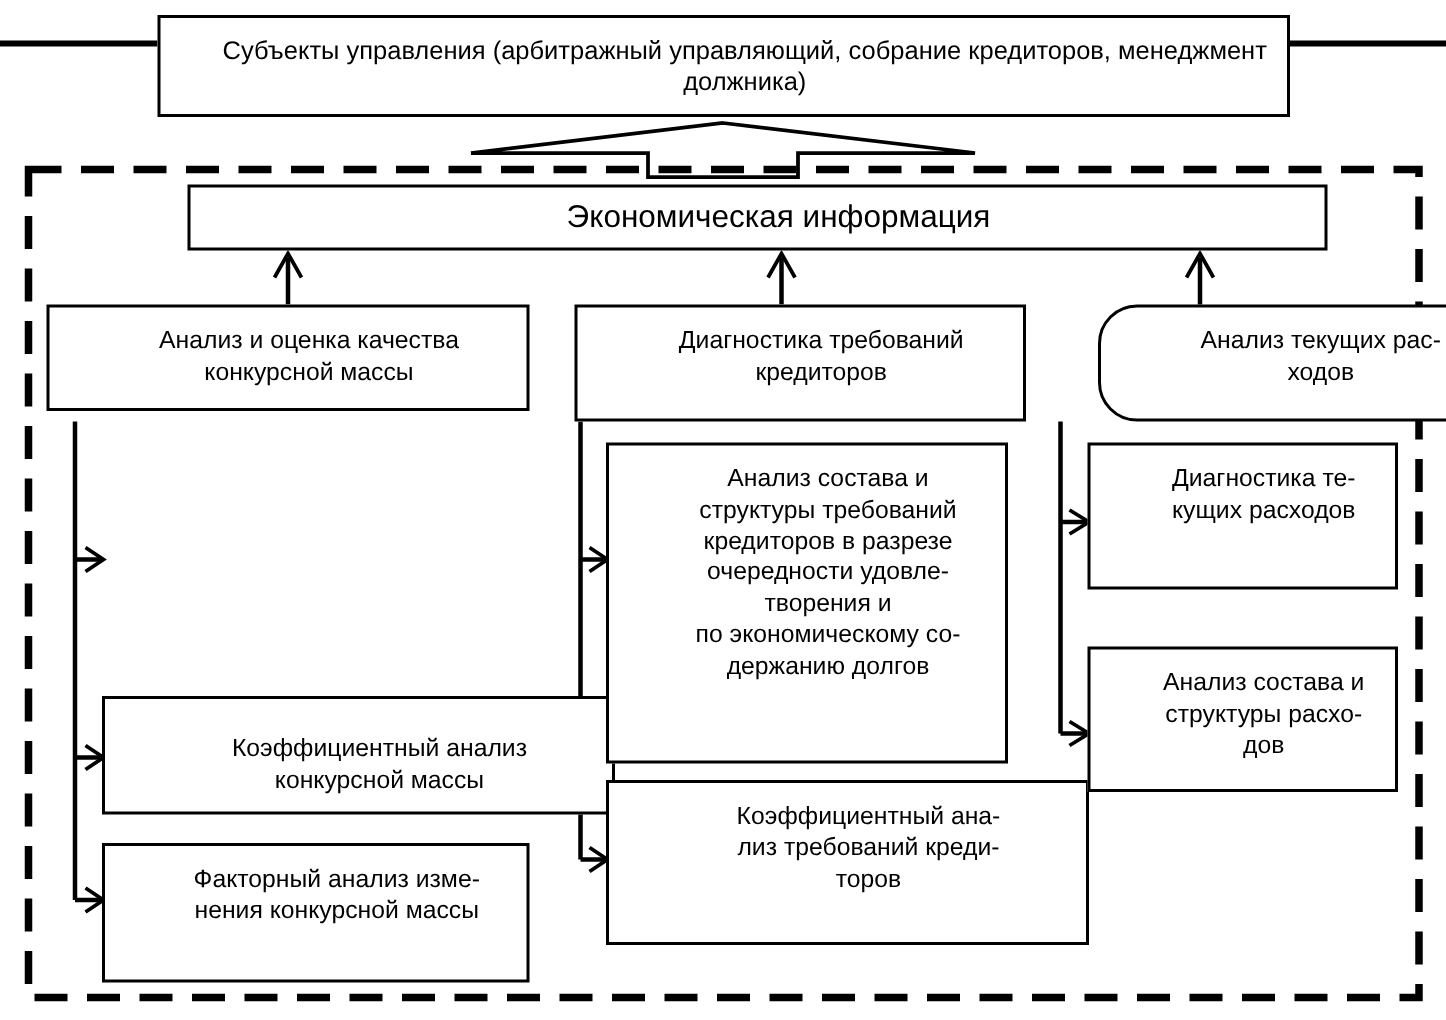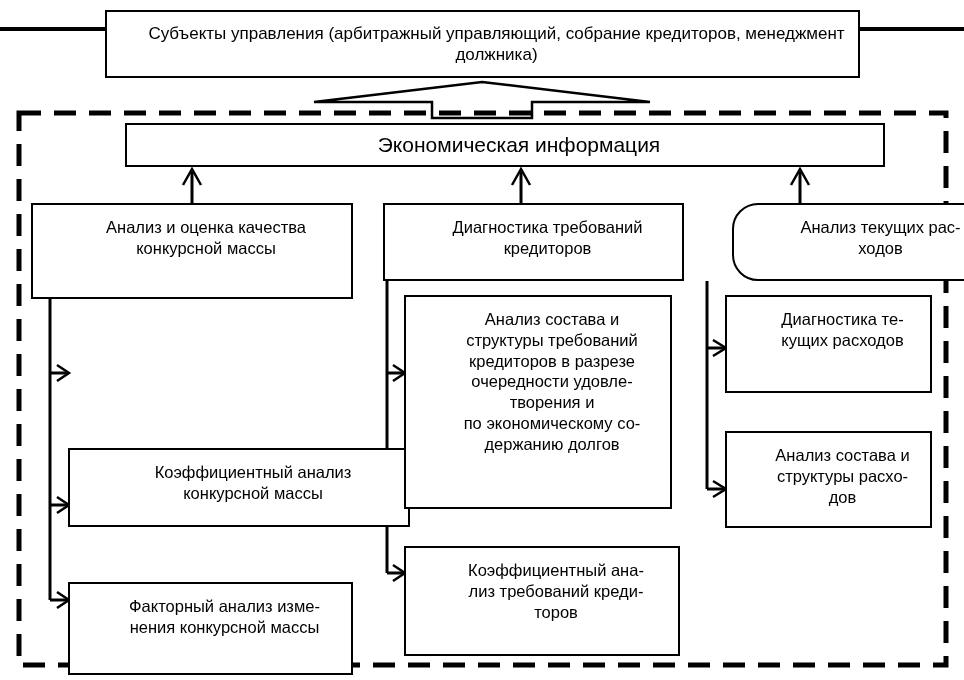--- a/index.html
+++ b/index.html
@@ -51,32 +51,32 @@
     left: 102px; top: 123px; width: 760px; height: 44px;
     font-size: 21px;
     align-items: center;
     padding-top: 0;
     margin-left: 23px;
   }
   .n-cat {
     font-size: 16.5px;
     padding-top: 12px;
   }
-  .n-cat1 { left: 31px;  top: 203px; width: 322px; height: 96px; }
+  .n-cat1 { left: 31px;  top: 203px; width: 322px; height: 71px; }
   .n-cat2 { left: 383px; top: 203px; width: 301px; height: 78px; }
   .n-cat3 { left: 732px; top: 203px; width: 269px; height: 78px; border-radius: 26px; }
 
   .n-sub { font-size: 16.5px; padding-top: 12px; }
 
   .n-a1 { left: 68px;  top: 295px; width: 285px; height: 146px; }
-  .n-a2 { left: 68px;  top: 448px; width: 342px; height: 79px;  }
-  .n-a3 { left: 68px;  top: 582px; width: 285px; height: 93px;  }
+  .n-a2 { left: 68px;  top: 464px; width: 342px; height: 79px; align-items: center;  }
+  .n-a3 { left: 68px;  top: 562px; width: 285px; height: 93px;  }
 
   .n-b1 { left: 404px; top: 295px; width: 268px; height: 214px; }
-  .n-b2 { left: 404px; top: 546px; width: 276px; height: 110px; }
+  .n-b2 { left: 404px; top: 520px; width: 322px; height: 110px; }
 
   .n-c1 { left: 725px; top: 295px; width: 207px; height: 98px;  }
   .n-c2 { left: 725px; top: 431px; width: 207px; height: 97px;  }
 </style>
 </head>
 <body>
 
 <div id="canvas">
 
   <svg class="lines" viewBox="0 0 964 680" xmlns="http://www.w3.org/2000/svg">

